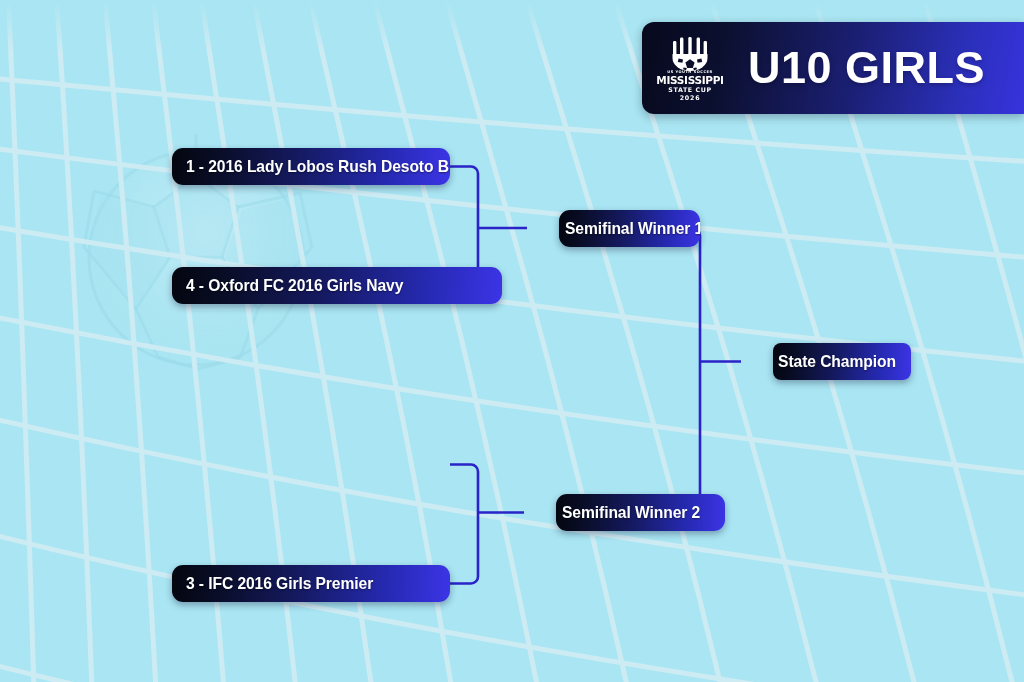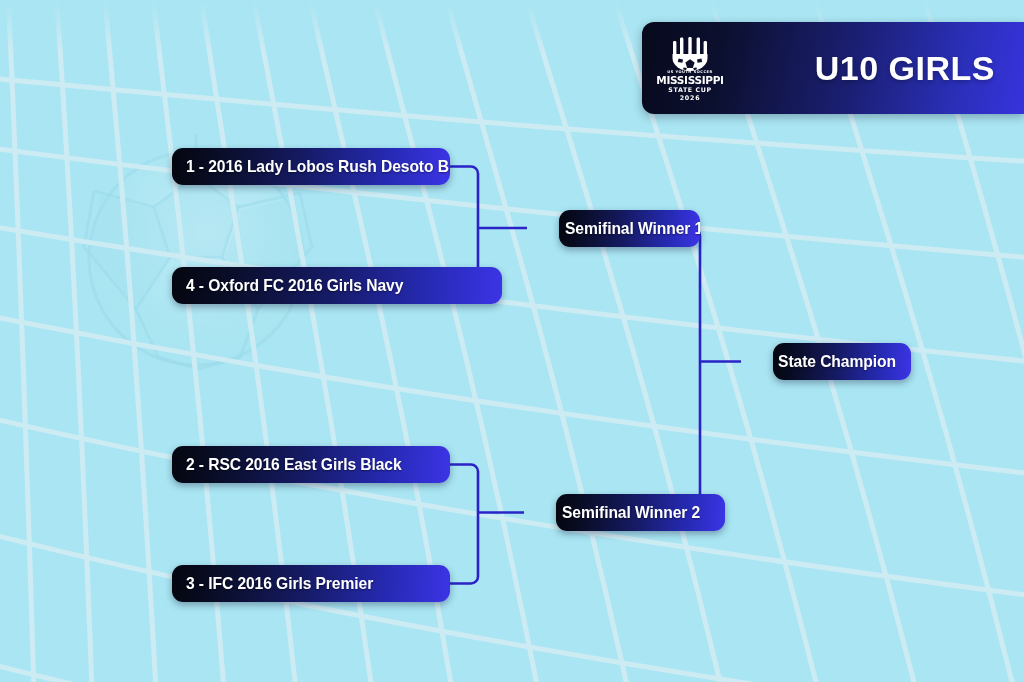--- a/index.html
+++ b/index.html
@@ -62,24 +62,24 @@
     font-family: "DejaVu Sans", sans-serif;
     letter-spacing: 0.4px;
   }
   #logo-tiny   { font-size: 3.6px; font-weight: bold; letter-spacing: 0.5px; margin-bottom: 1px; }
   #logo-state  { font-size: 10.5px; font-weight: bold; letter-spacing: -0.3px; }
   #logo-sub    { font-size: 6.3px; font-weight: bold; letter-spacing: 0.6px; margin-top: 1.5px; }
   #logo-year   { font-size: 6.3px; font-weight: bold; letter-spacing: 0.8px; margin-top: 1.5px; }
 
   #banner-title {
     flex: 1 1 auto;
-    text-align: right;
+    text-align: center;
     color: #ffffff;
     font-family: "Liberation Sans", sans-serif;
-    font-size: 34px;
+    font-size: 45px;
     font-weight: bold;
     letter-spacing: 0.5px;
     padding-right: 29px;
     text-shadow: 0 2px 4px rgba(0,0,0,0.25);
   }
 
   
   #connectors {
     position: absolute;
     inset: 0;
@@ -119,21 +119,21 @@
   .node.centered span { transform-origin: center center; }
 
   #team-1 { left: 172px; top: 148px;  width: 278px; height: 37px; }
   #team-4 { left: 172px; top: 267px;  width: 330px; height: 37px; }
   #team-2 { left: 172px; top: 446px;  width: 278px; height: 37px; }
   #team-3 { left: 172px; top: 565px;  width: 278px; height: 37px; }
 
   #semi-1 { left: 527px; top: 210px;  width: 141px; height: 37px; }
   #semi-2 { left: 524px; top: 494px;  width: 169px; height: 37px; }
 
-  #champion { left: 741px; top: 343px; width: 138px; height: 37px; }
+  #champion { left: 741px; top: 343px; width: 138px; height: 37px; border-radius: 8px; }
 </style>
 </head>
 <body>
 
 <div id="stage">
 
   <svg id="bg-net" viewBox="0 0 1024 682" preserveAspectRatio="none" aria-hidden="true">
     <defs>
       <radialGradient id="ballGlow" cx="55%" cy="38%" r="62%">
         <stop offset="0%" stop-color="#ffffff" stop-opacity="0.50"></stop>
@@ -247,23 +247,20 @@
   </svg>
 
   <div class="node team" id="team-1">
     <span>1 - 2016 Lady Lobos Rush Desoto Blue</span>
   </div>
 
   <div class="node team" id="team-4">
     <span>4 - Oxford FC 2016 Girls Navy</span>
   </div>
 
-  <div class="node team" id="team-2">
-    <span>2 - RSC 2016 East Girls Black</span>
-  </div>
 
   <div class="node team" id="team-3">
     <span>3 - IFC 2016 Girls Premier</span>
   </div>
 
   <div class="node centered" id="semi-1">
     <span>Semifinal Winner 1</span>
   </div>
 
   <div class="node centered" id="semi-2">

